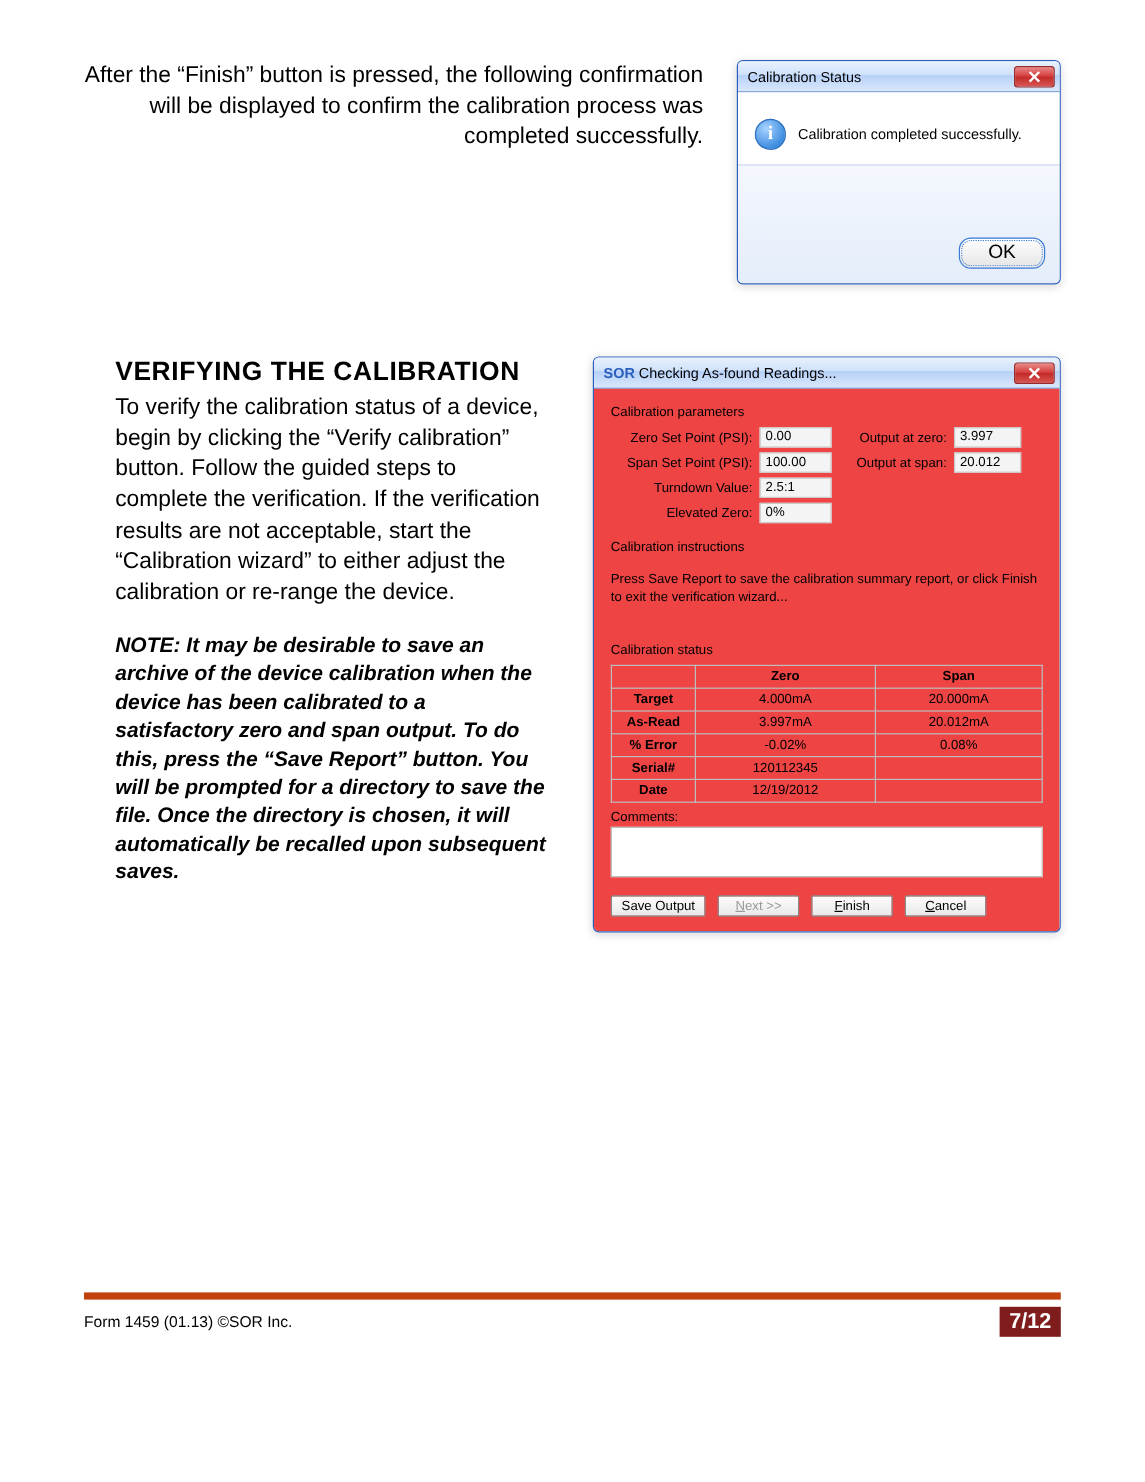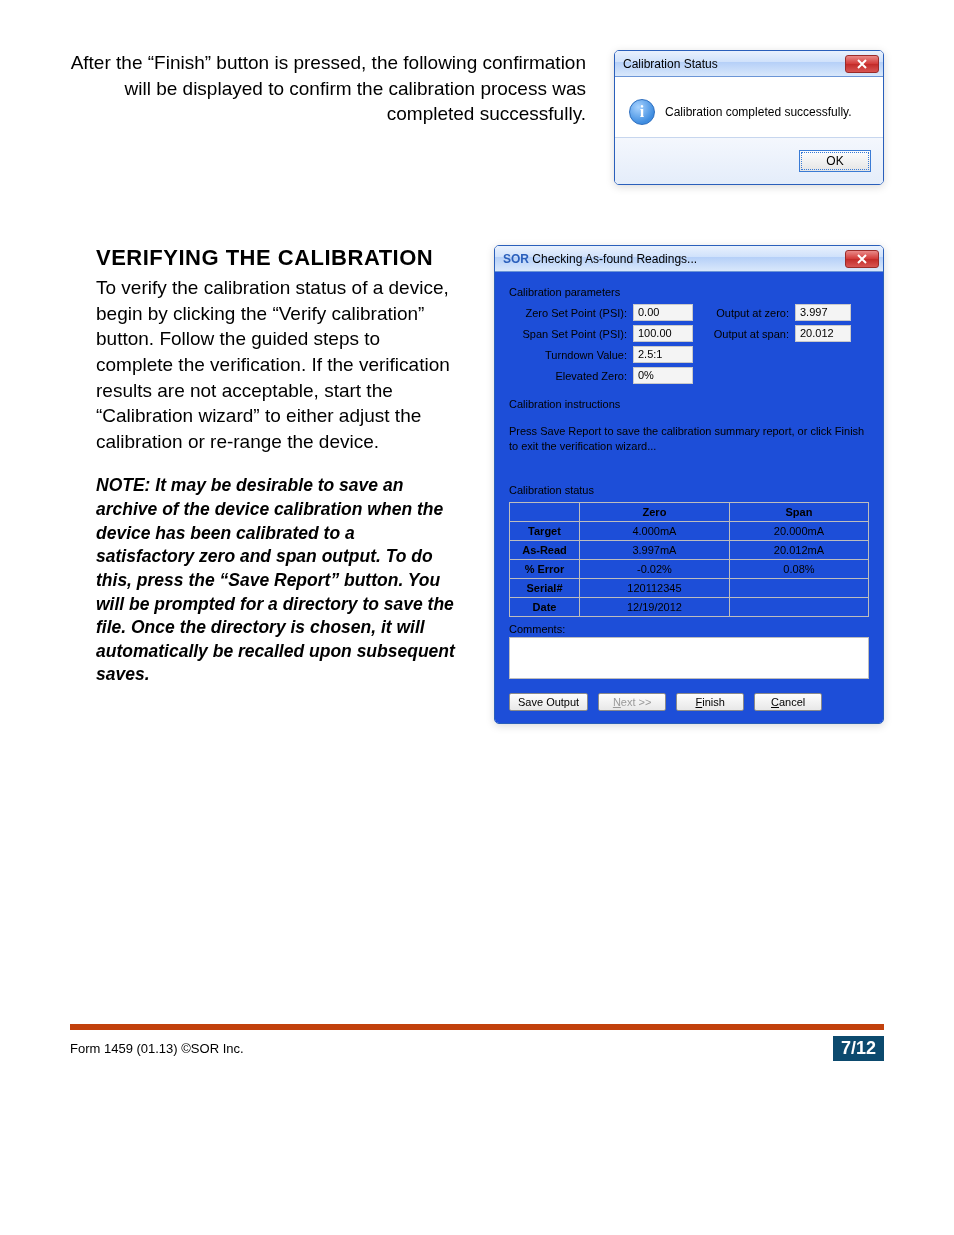--- a/index.html
+++ b/index.html
@@ -39,42 +39,42 @@
     width:26px; height:26px; border-radius:50%;
     background: radial-gradient(circle at 35% 30%, #a8d3ff, #3f8de0 70%);
     border:1px solid #2c6ec0; color:#fff; display:flex; align-items:center; justify-content:center;
     font-weight:bold; font-family: Georgia, serif; font-size:16px;
   }
   .dlg-footer {
     background: linear-gradient(#f4f7fd,#e4edfa);
     border-top:1px solid #c7d6ee; padding:12px; text-align:right;
   }
   .win-btn {
-    min-width:72px; padding:3px 10px; font-size:12px;
+    min-width:72px; padding:3px 10px; font-size:16px;
     background: linear-gradient(#fefefe,#e5e5e5);
-    border:1px solid #8a8a8a; border-radius:0; cursor:pointer;
+    border:1px solid #8a8a8a; border-radius:10px; cursor:pointer;margin-top:48px;
   }
   .win-btn.dotted { outline:1px dotted #3a7bd5; outline-offset:-3px; border-color:#3a7bd5; }
   
   .main-row { display:flex; gap:38px; align-items:flex-start;justify-content:flex-end; }
   .col-left { width: 360px; }
   .section-head {
     font-family: "Arial Narrow", Arial, sans-serif;
     font-stretch: condensed; font-weight: bold; font-size:22px; letter-spacing:.5px;
     margin:0 0 4px;
   }
   .body-text { font-size:19px; line-height:1.35; margin:0 0 20px; }
   .note-text { font-style: italic; font-weight: bold; font-size:17.5px; line-height:1.35; }
   
   .dlg-wizard {
     width: 390px; border:1px solid #2a5fbb; border-radius:5px; overflow:hidden;
     font-family:"Segoe UI", Tahoma, sans-serif; font-size:11px; color:#000;
     box-shadow:0 2px 8px rgba(0,0,0,.15);
   }
-  .wiz-body { background:#1d4ed8; padding:10px 14px 12px; }
+  .wiz-body { background:#ef4444; padding:10px 14px 12px; }
   .group-title { font-size:11px; margin:4px 0 6px; }
   .param-grid { display:grid; grid-template-columns: 118px 60px 90px 56px; gap:4px 6px; align-items:center; font-size:11px; }
   .param-grid .lbl { text-align:right; }
   .param-grid .ro {
     border:1px solid #c9c9c9; background:#f4f4f4; padding:1px 4px; height:17px; font-size:11px;
   }
   .instr { margin:14px 0 30px; font-size:11px; line-height:1.35; }
   .tbl {
     width:100%; border-collapse:collapse; margin-top:4px; font-size:11px;
   }
@@ -91,21 +91,21 @@
     border:1px solid #8a8a8a; border-radius:2px; cursor:pointer;
   }
   .wiz-btn[disabled] { color:#9a9a9a; cursor:default; }
   .underline-letter { text-decoration: underline; }
   
   .page-footer {
     margin-top:300px; display:flex; justify-content:space-between; align-items:center;
     border-top:6px solid #c2410c; padding-top:6px; font-size:13px;
   }
   .page-badge {
-    background:#0c4a6e; color:#fff; font-weight:bold; font-size:18px;
+    background:#7f1d1d; color:#fff; font-weight:bold; font-size:18px;
     padding:2px 8px; font-family:"Arial Narrow", Arial, sans-serif;
   }
 </style>
 </head>
 <body>
 
 <div class="top-row">
   <div class="top-text">After the “Finish” button is pressed, the following confirmation will be displayed to confirm the calibration process was completed successfully.</div>
 
   <div class="dlg-status">

